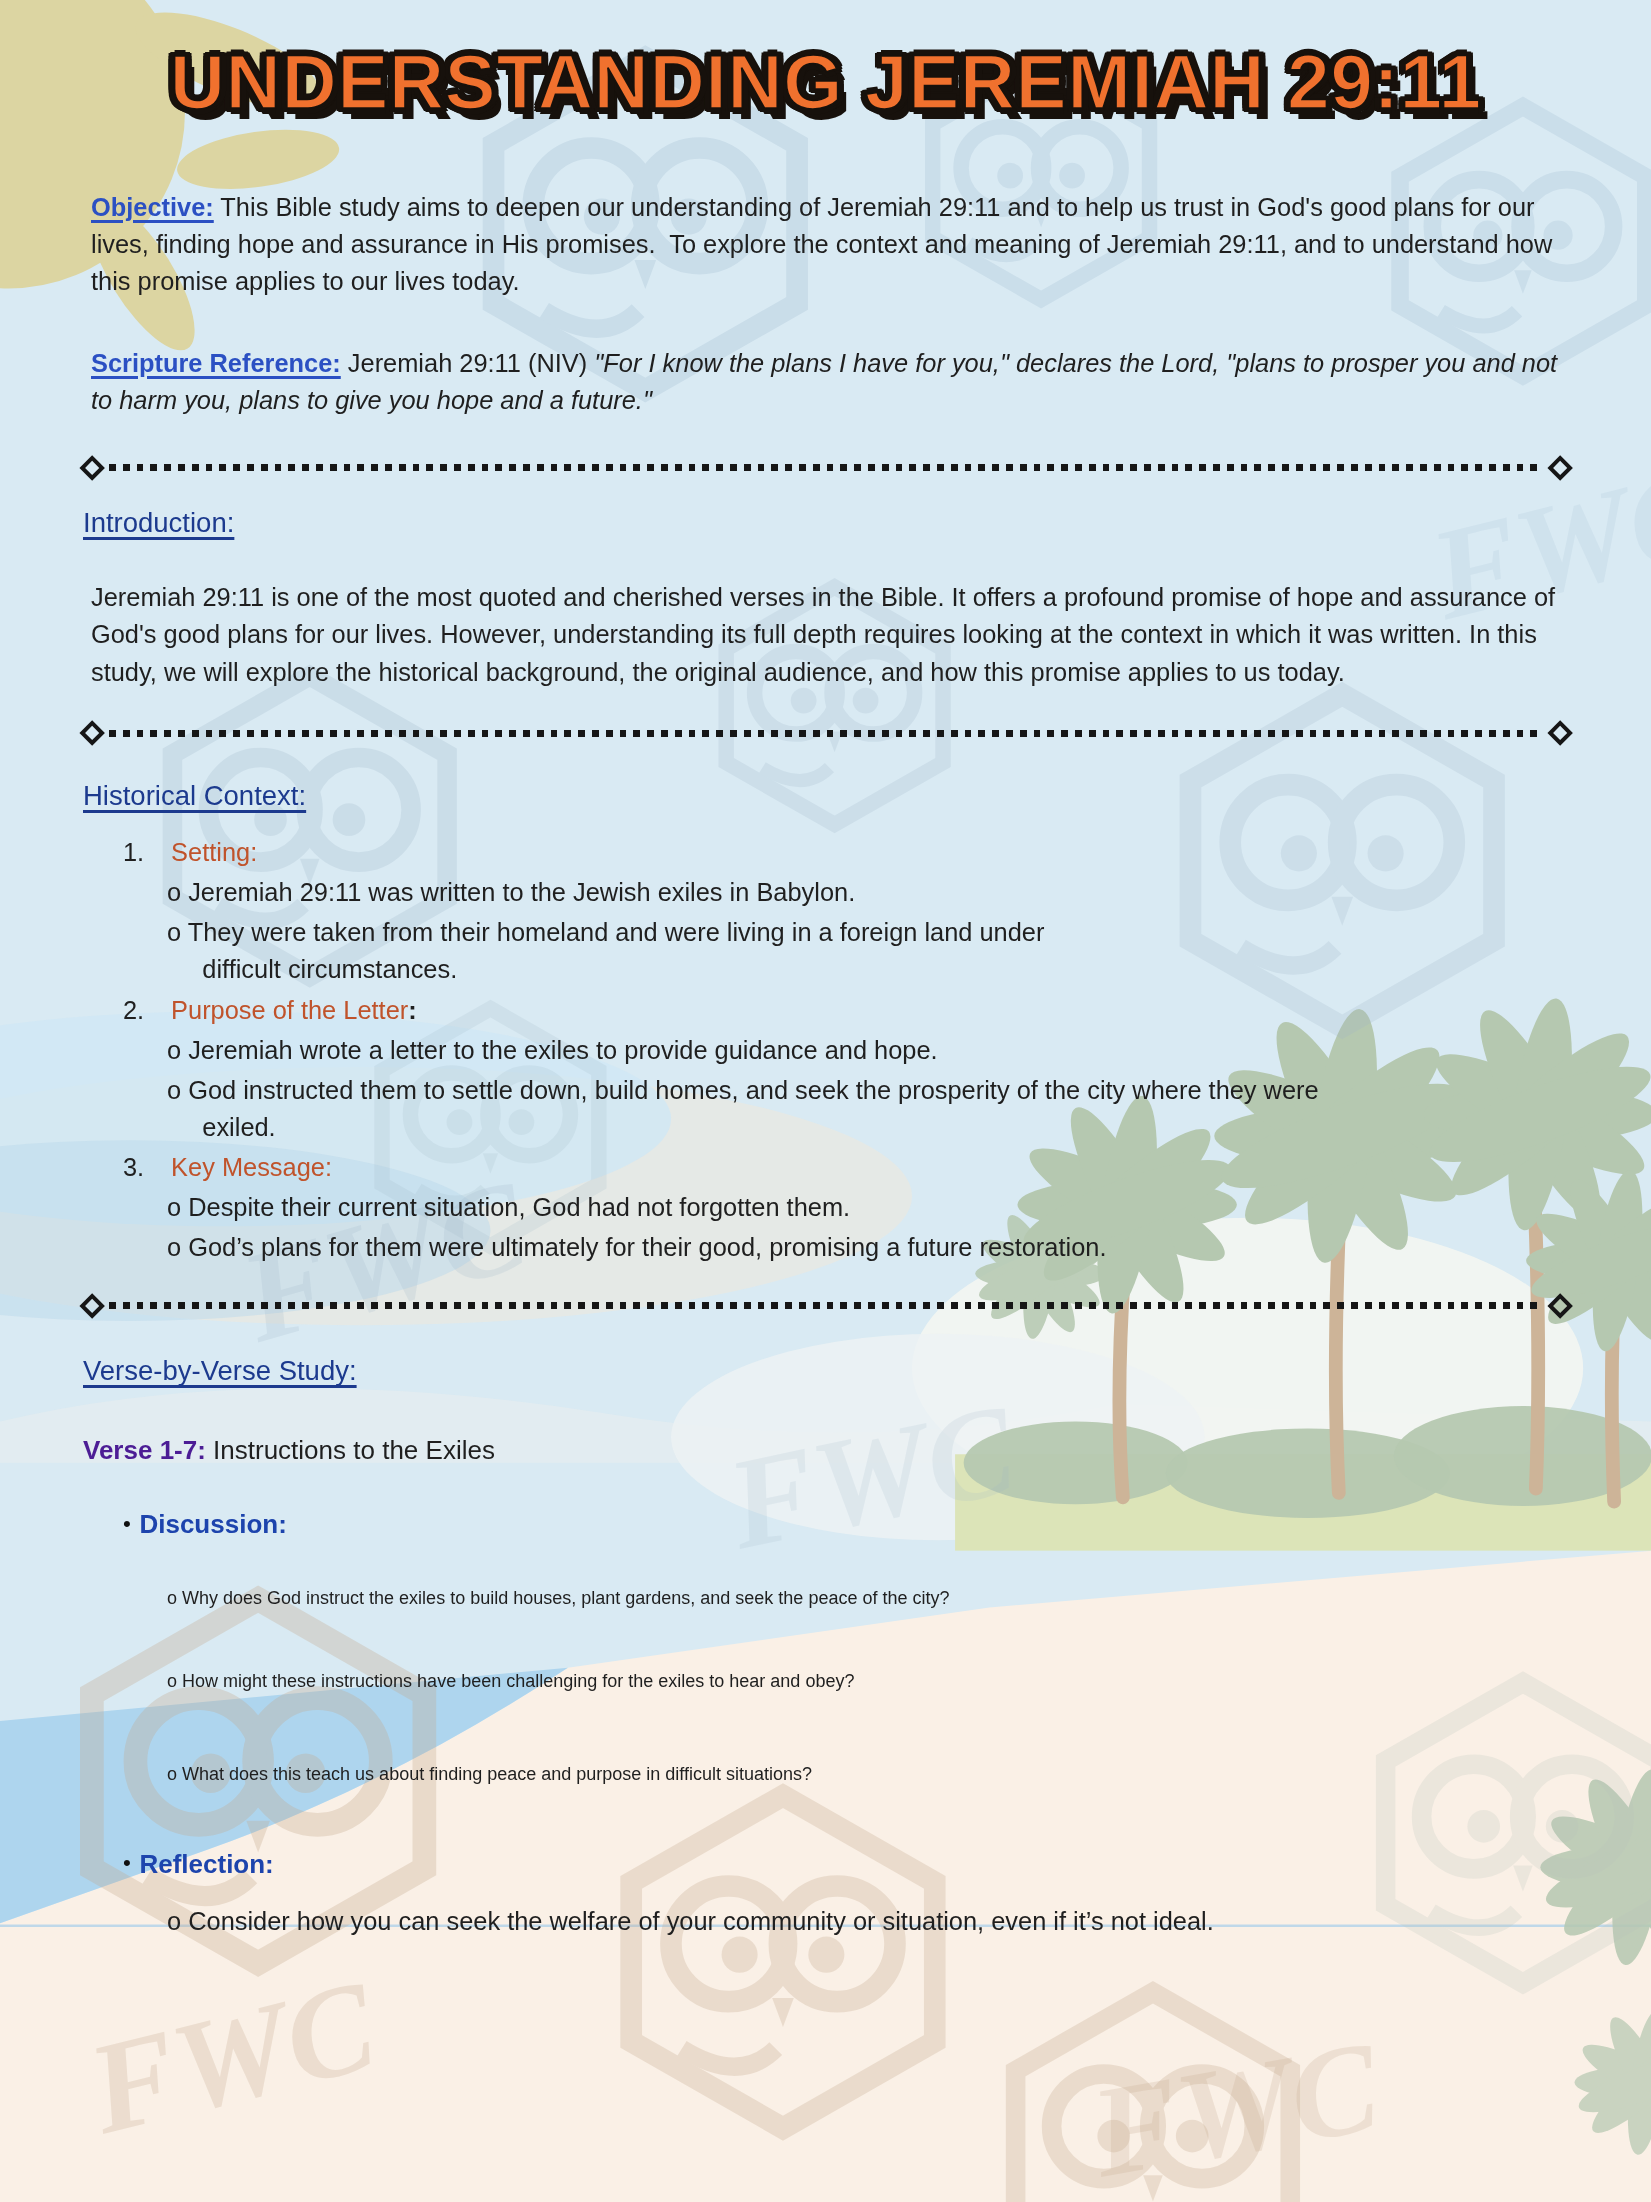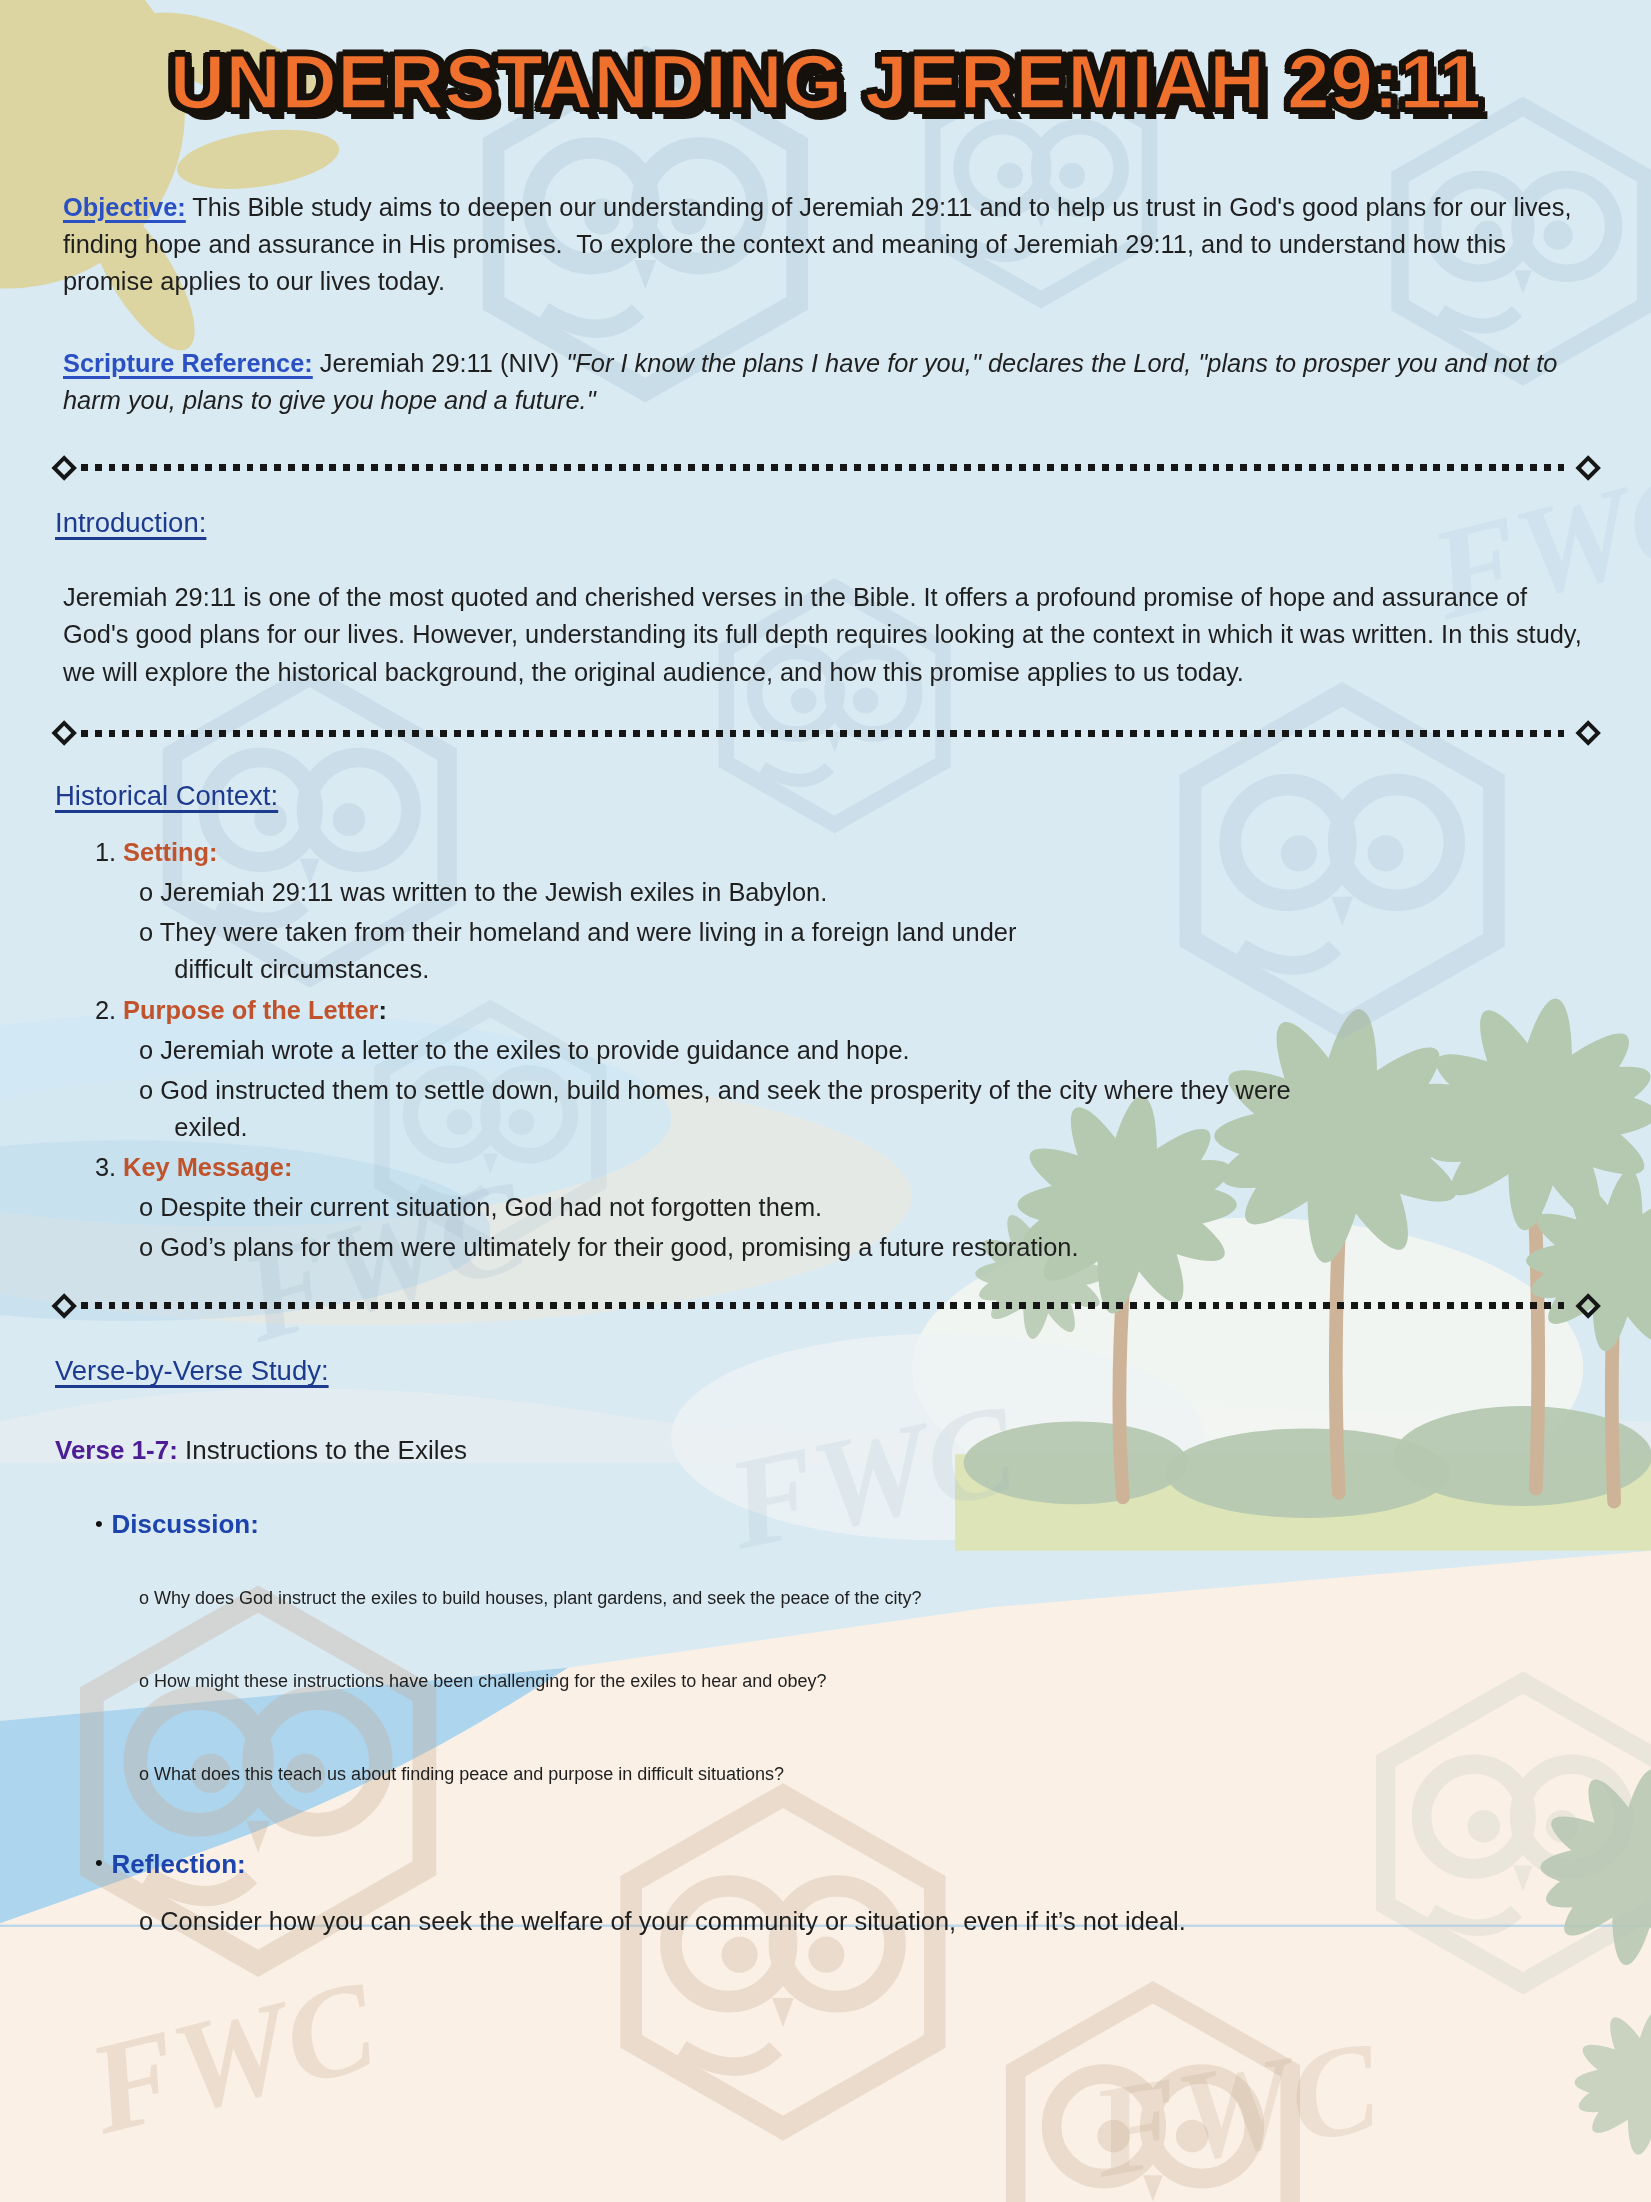--- a/index.html
+++ b/index.html
@@ -3,21 +3,21 @@
 <meta charset="utf-8">
 <style>
   html,body{margin:0;padding:0;}
   body{
     width:1652px;height:2203px;position:relative;overflow:hidden;
     background:#d9eaf3;
     font-family:"Liberation Sans", sans-serif;
     color:#1f1f1f;
   }
   .bg{position:absolute;inset:0;z-index:1;pointer-events:none;}
-  .content{position:absolute;inset:0;z-index:3;padding:0 55px;box-sizing:border-box;}
+  .content{position:absolute;inset:0;z-index:3;padding:0 83px;box-sizing:border-box;}
 
   .title{
     margin:38px 8.6px 0 8.6px;text-align:center;
     font-size:76px;font-weight:bold;letter-spacing:0.9px;
     color:#f0712e;
     -webkit-text-stroke:1.7px #17110c;
     text-shadow:
       6px 0 0 #17110c,-6px 0 0 #17110c,0 6px 0 #17110c,0 -6px 0 #17110c,
       4.3px 4.3px 0 #17110c,-4.3px 4.3px 0 #17110c,4.3px -4.3px 0 #17110c,-4.3px -4.3px 0 #17110c,
       6px 3.4px 0 #17110c,-6px 3.4px 0 #17110c,6px -3.4px 0 #17110c,-6px -3.4px 0 #17110c,
@@ -45,21 +45,21 @@
     display:inline-block;
   }
   .mt-introh{margin-top:31px;}
   .mt-introp{margin-top:40px;}
   .mt-histh{margin-top:38px;}
 
   .ctx-list{margin-top:22.4px;}
   .ctx-item{margin-top:3.4px;}
   .ctx-head{font-size:25.4px;line-height:1.45;padding-left:40px;}
   .ctx-num{color:#1f1f1f;margin-right:6.9px;}
-  .title-orange{color:#c0532b;font-weight:bold;}
+  .title-orange{color:#c0532b;font-weight:normal;margin-left:20px;}
   .ctx-suffix{color:#1f1f1f;font-weight:bold;}
   .ctx-points{padding-left:84px;}
   .ctx-point{font-size:25.4px;line-height:1.45;margin-top:3.4px;white-space:pre-wrap;}
 
   .mt-verseh{margin-top:41px;}
   .verse-line{margin-top:48px;font-size:26px;}
   .verse-label{color:#4c1d95;font-weight:bold;}
 
   .disc-line{margin-top:43px;padding-left:40px;font-size:26px;}
   .disc-bullet{color:#111;margin-right:8.6px;font-size:22.4px;vertical-align:2.6px;}

